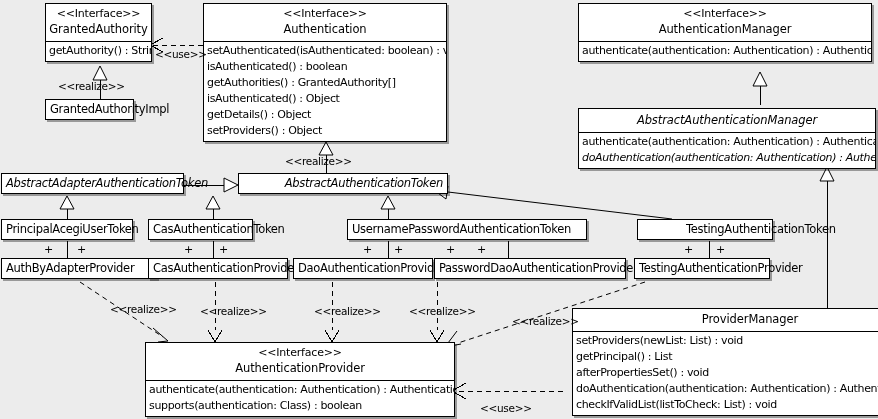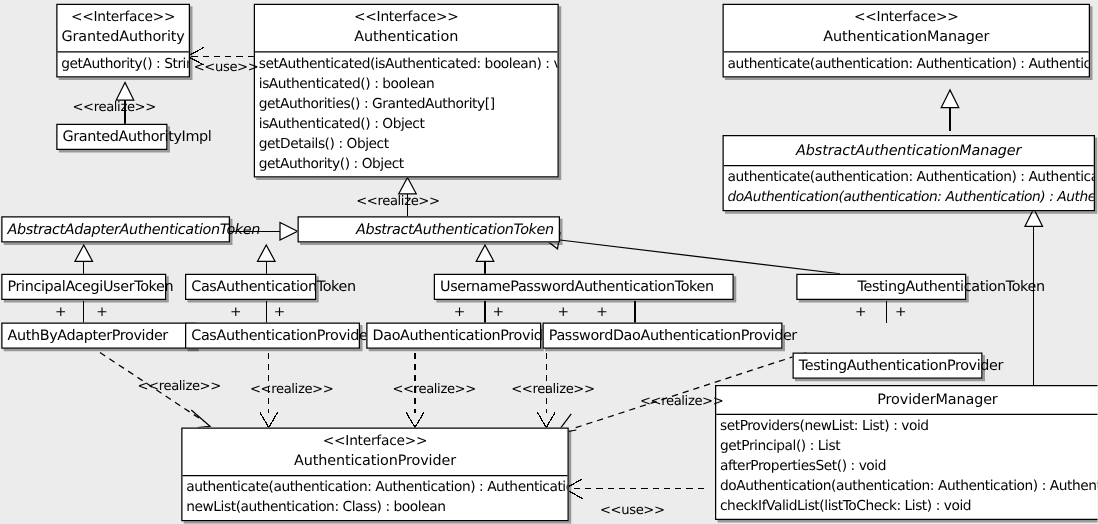--- a/index.html
+++ b/index.html
@@ -207,21 +207,21 @@
       <span class="stereo">&lt;&lt;Interface&gt;&gt;</span>
       <span class="cname">Authentication</span>
     </div>
     <div class="divider"></div>
     <div class="members">
       <div class="member">setAuthenticated(isAuthenticated: boolean) : void</div>
       <div class="member">isAuthenticated() : boolean</div>
       <div class="member">getAuthorities() : GrantedAuthority[]</div>
       <div class="member">isAuthenticated() : Object</div>
       <div class="member">getDetails() : Object</div>
-      <div class="member">getAuthority() : Object</div>
+      <div class="member">setProviders() : Object</div>
     </div>
   </div>
 
   <div class="umlbox" style="left:578px; top:3px; width:294px;">
     <div class="hdr">
       <span class="stereo">&lt;&lt;Interface&gt;&gt;</span>
       <span class="cname">AuthenticationManager</span>
     </div>
     <div class="divider"></div>
     <div class="members">
@@ -273,33 +273,33 @@
   </div>
 
   <div class="umlbox simplebox" style="left:293px; top:258px; width:140px;">
     <span class="cname">DaoAuthenticationProvider</span>
   </div>
 
   <div class="umlbox simplebox" style="left:434px; top:258px; width:192px;">
     <span class="cname">PasswordDaoAuthenticationProvider</span>
   </div>
 
-  <div class="umlbox simplebox" style="left:634px; top:258px; width:152px;margin-top:24px;">
+  <div class="umlbox simplebox" style="left:634px; top:258px; width:136px;">
     <span class="cname">TestingAuthenticationProvider</span>
   </div>
 
   <div class="umlbox" style="left:145px; top:342px; width:310px;">
     <div class="hdr">
       <span class="stereo">&lt;&lt;Interface&gt;&gt;</span>
       <span class="cname">AuthenticationProvider</span>
     </div>
     <div class="divider"></div>
     <div class="members">
       <div class="member">authenticate(authentication: Authentication) : Authentication</div>
-      <div class="member">newList(authentication: Class) : boolean</div>
+      <div class="member">supports(authentication: Class) : boolean</div>
     </div>
   </div>
 
   <div class="umlbox" style="left:572px; top:308px; width:356px;">
     <div class="hdr" style="padding-top:3px;padding-bottom:3px;">
       <span class="cname">ProviderManager</span>
     </div>
     <div class="divider"></div>
     <div class="members">
       <div class="member">setProviders(newList: List) : void</div>

